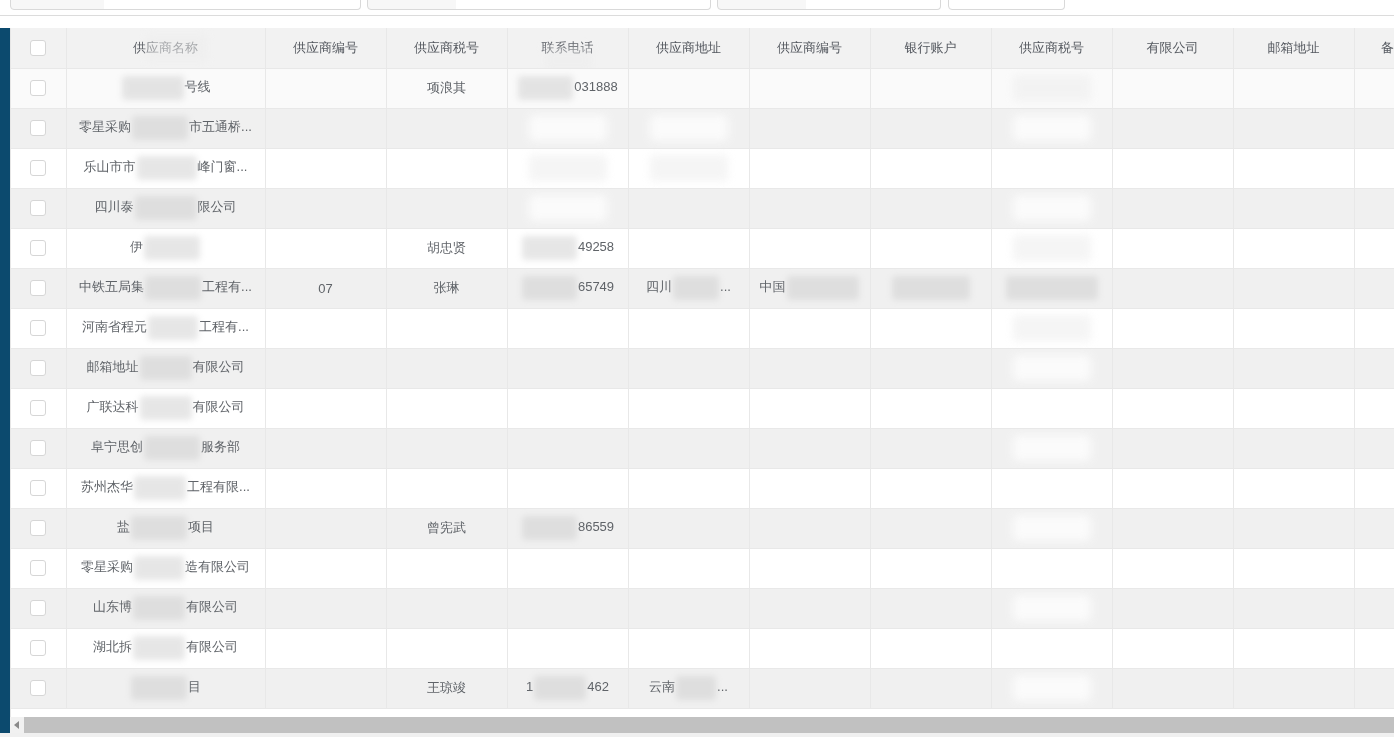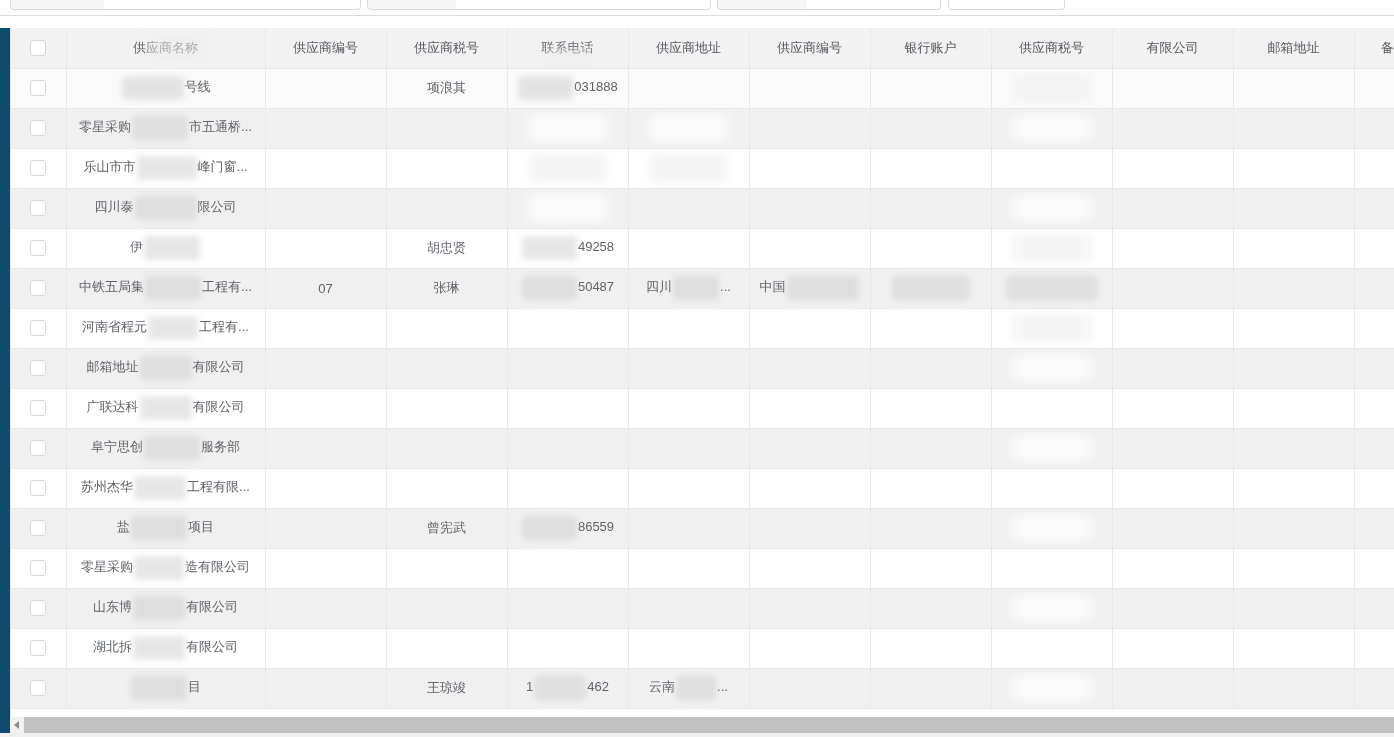--- a/index.html
+++ b/index.html
@@ -225,21 +225,21 @@
             </td>
             <td></td>
             <td></td>
             <td></td>
           </tr>
           <tr class="even">
             <td><input type="checkbox" class="cb" style=""></td>
             <td><span>中铁五局集</span><span class="blur" style="width: 56px;"></span><span>工程有...</span></td>
             <td><span>07</span></td>
             <td><span>张琳</span></td>
-            <td><span class="blur" style="width: 55px;"></span><span>50487</span></td>
+            <td><span class="blur" style="width: 55px;"></span><span>65749</span></td>
             <td><span>四川</span><span class="blur" style="width: 46px;"></span><span>...</span></td>
             <td><span>中国</span><span class="blur" style="width: 72px;"></span></td>
             <td><span class="blur" style="width: 78px;"></span></td>
             <td><span class="blur" style="width: 92px;"></span></td>
             <td></td>
             <td></td>
             <td></td>
           </tr>
           <tr class="">
             <td><input type="checkbox" class="cb" style=""></td>

